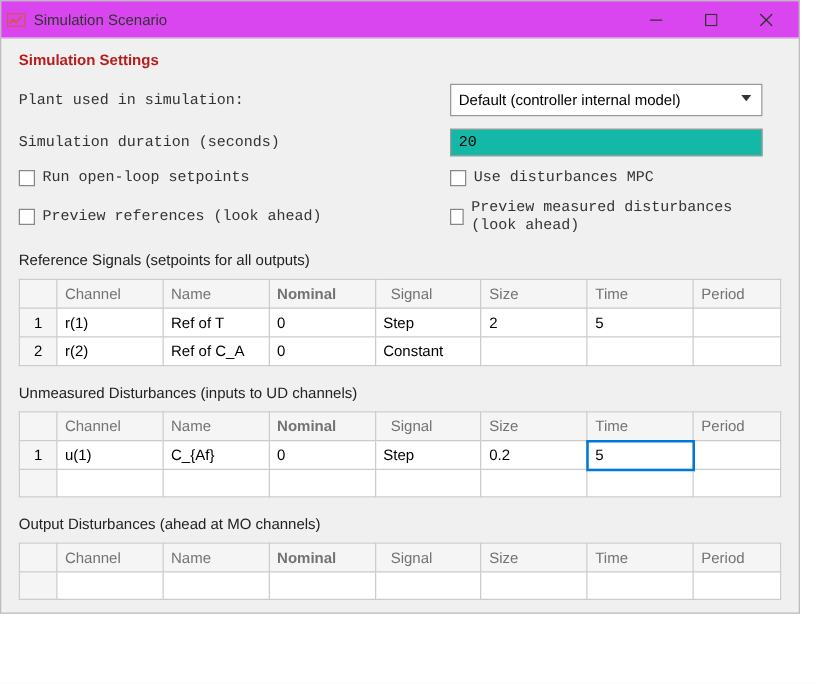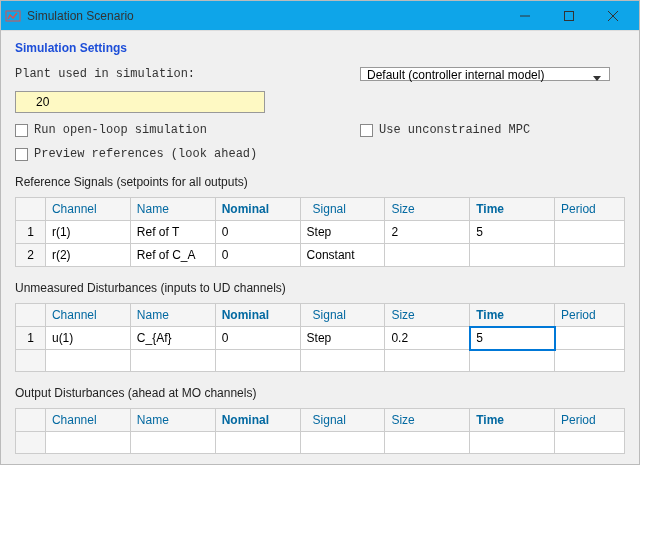--- a/index.html
+++ b/index.html
@@ -1,53 +1,53 @@
 <!DOCTYPE html>
 <html><head>
 <meta charset="utf-8">
 <style>
 * { box-sizing: border-box; margin: 0; padding: 0; }
 body { font-family: Arial, sans-serif; font-size: 12px; background: #fff; width: 657px; height: 547px; overflow: hidden; }
 .window { width: 640px; border: 1px solid #bbb; background: #f0f0f0; }
-.titlebar { display: flex; align-items: center; background: #0ea5e9; border-bottom: 1px solid #ddd; height: 30px; padding: 0 4px; }
+.titlebar { display: flex; align-items: center; background: #d946ef; border-bottom: 1px solid #ddd; height: 30px; padding: 0 4px; }
 .titlebar-icon { width: 16px; height: 16px; margin-right: 6px; display: flex; align-items: center; justify-content: center; }
 .titlebar-title { flex: 1; font-size: 12px; color: #333; }
 .winbtns { display: flex; }
 .winbtn { width: 44px; height: 30px; display: flex; align-items: center; justify-content: center; font-size: 14px; color: #333; }
 
 .content { padding: 10px 14px; }
-.section-title { font-weight: bold; font-size: 12px; margin-bottom: 12px; color: #1d4ed8; }
+.section-title { font-weight: bold; font-size: 12px; margin-bottom: 12px; color: #b91c1c; }
 
 .form-row { display: flex; margin-bottom: 10px; }
 .form-col-left { width: 345px; display: flex; align-items: center; }
 .form-col-right { flex: 1; display: flex; align-items: center; }
 
 .label { color: #333; font-family: Liberation Mono, monospace; }
-.select { width: 250px; height: 14px; border: 1px solid #999; background: #fff; padding: 0 20px 0 6px; font-size: 12px; position: relative; display: flex; align-items: flex-start; }
+.select { width: 250px; height: 26px; border: 1px solid #999; background: #fff; padding: 0 20px 0 6px; font-size: 12px; position: relative; display: flex; align-items: center; }
 .select::after { content: ""; position: absolute; right: 8px; top: 8px; border-left: 4px solid transparent; border-right: 4px solid transparent; border-top: 5px solid #333; }
-.textinput { width: 250px; height: 22px; border: 1px solid #999; background: #fef9c3; padding: 0 20px; font-size: 12px; }
+.textinput { width: 250px; height: 22px; border: 1px solid #999; background: #14b8a6; padding: 0 6px; font-size: 12px; font-family: Liberation Mono, monospace; }
 
 .checkbox-wrap { display: flex; align-items: center; gap: 6px; }
 .checkbox { width: 13px; height: 13px; border: 1px solid #888; background: #fff; }
 
 .table-section-title { font-weight: normal; font-size: 12px; margin: 14px 0 8px 0; color: #222; }
 
 table { border-collapse: collapse; width: 100%; background: #fff; border: 1px solid #bbb; }
 th, td { border: 1px solid #ccc; padding: 4px 6px; text-align: left; font-weight: normal; font-size: 12px; height: 22px; }
-th { background: #f5f5f5; color: #0369a1; }
+th { background: #f5f5f5; color: #737373; }
 td.rownum { background: #f5f5f5; text-align: center; width: 30px; }
 td.editing { outline: 2px solid #0078d7; outline-offset: -1px; background: #fff; }
 tbody tr.empty-row td { height: 22px; }
 
 .col-channel { width: 85px; }
 .col-name { width: 85px; }
 .col-nominal { width: 85px; font-weight: bold; }
 .col-signal { width: 85px; padding-left: 12px; }
 .col-size { width: 85px; }
-.col-time { width: 85px; font-weight: bold; }
+.col-time { width: 85px; }
 .col-period { width: 70px; }
 </style>
 </head>
 <body>
 
 <div class="window">
   <div class="titlebar">
     <span class="titlebar-icon">
       <svg width="16" height="16" viewBox="0 0 16 16">
           <rect x="1" y="3" width="14" height="10" fill="none" stroke="#d9534f" stroke-width="1"></rect>
@@ -83,45 +83,54 @@
         <span class="label">Plant used in simulation:</span>
       </div>
       <div class="form-col-right">
         <div class="select">
           <span>Default (controller internal model)</span>
         </div>
       </div>
     </div>
 
     <div class="form-row">
+      <div class="form-col-left">
+        <span class="label">Simulation duration (seconds)</span>
+      </div>
       <div class="form-col-right">
         <input class="textinput" value="20" style="">
       </div>
     </div>
 
     <div class="form-row">
       <div class="form-col-left">
         <div class="checkbox-wrap">
           <span class="checkbox"></span>
-          <span class="label">Run open-loop simulation</span>
-        </div>
-      </div>
-      <div class="form-col-right">
-        <div class="checkbox-wrap">
-          <span class="checkbox"></span>
-          <span class="label">Use unconstrained MPC</span>
+          <span class="label">Run open-loop setpoints</span>
+        </div>
+      </div>
+      <div class="form-col-right">
+        <div class="checkbox-wrap">
+          <span class="checkbox"></span>
+          <span class="label">Use disturbances MPC</span>
         </div>
       </div>
     </div>
 
     <div class="form-row">
       <div class="form-col-left">
         <div class="checkbox-wrap">
           <span class="checkbox"></span>
           <span class="label">Preview references (look ahead)</span>
+        </div>
+      </div>
+      <div class="form-col-right">
+        <div class="checkbox-wrap">
+          <span class="checkbox"></span>
+          <span class="label">Preview measured disturbances (look ahead)</span>
         </div>
       </div>
     </div>
 
     <div class="table-section-title">Reference Signals (setpoints for all outputs)</div>
     <table>
       <thead>
         <tr>
           <th style="width:30px"></th>
           <th class="col-channel">Channel</th>

